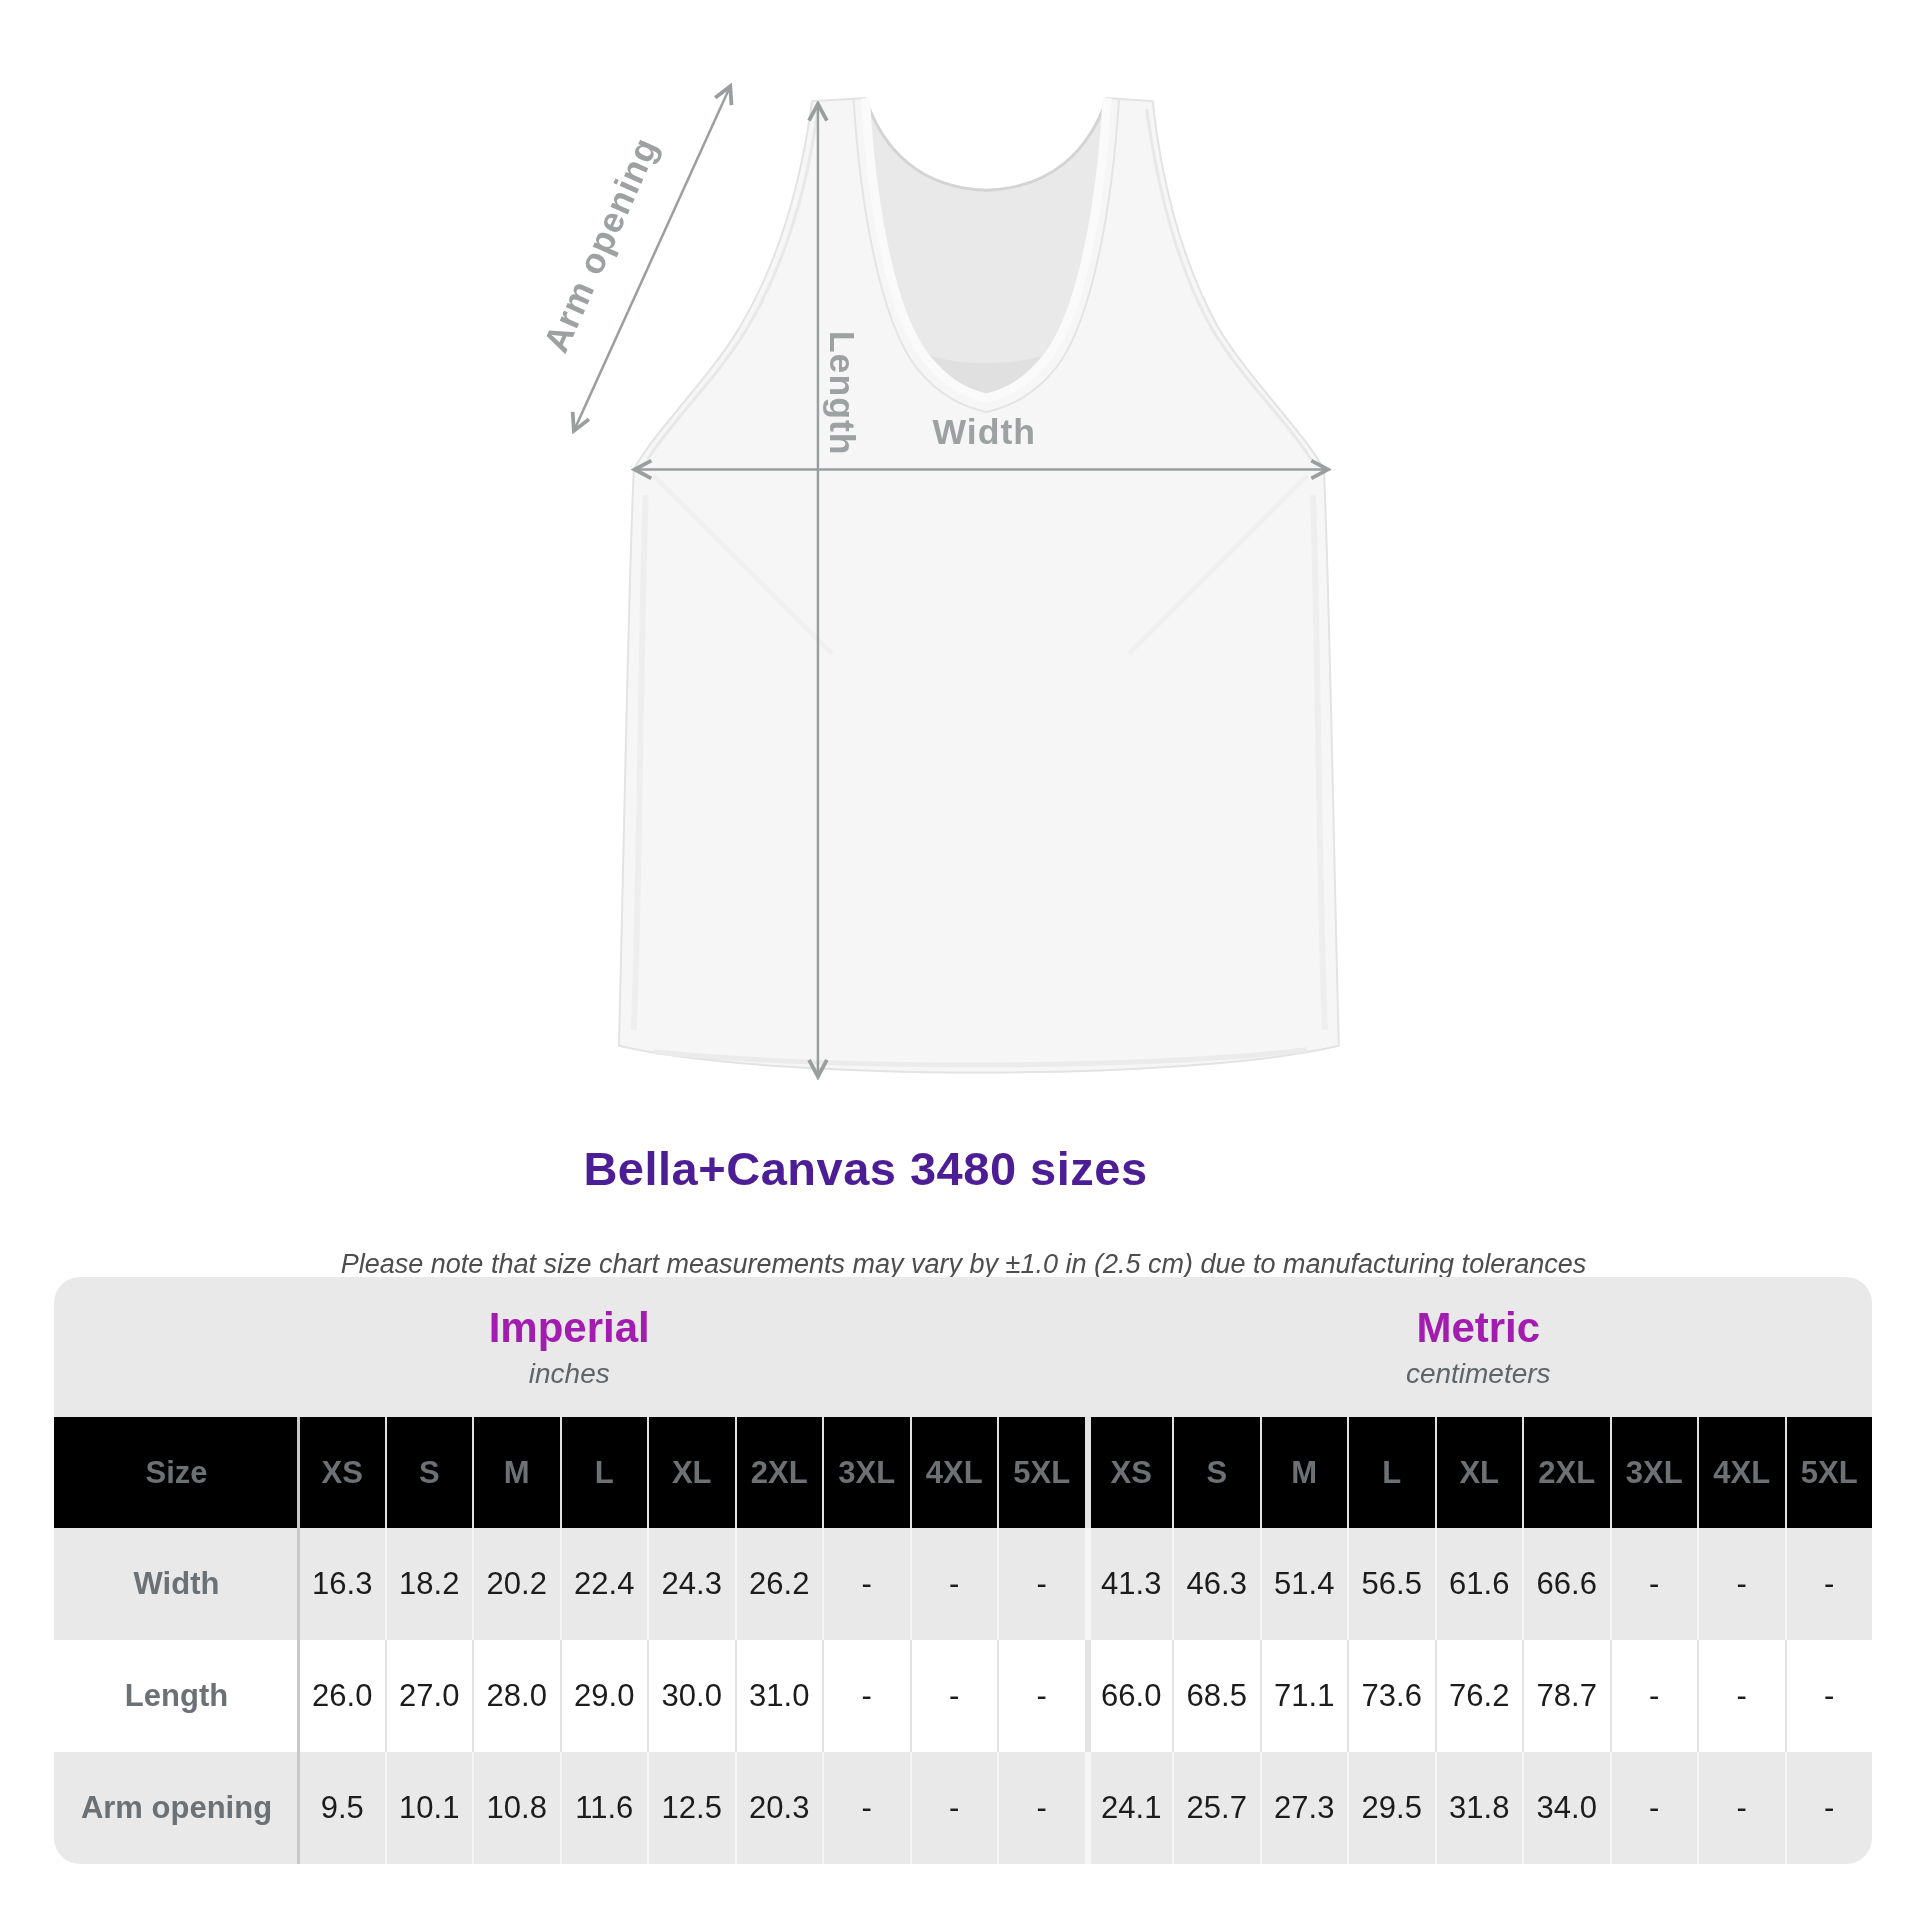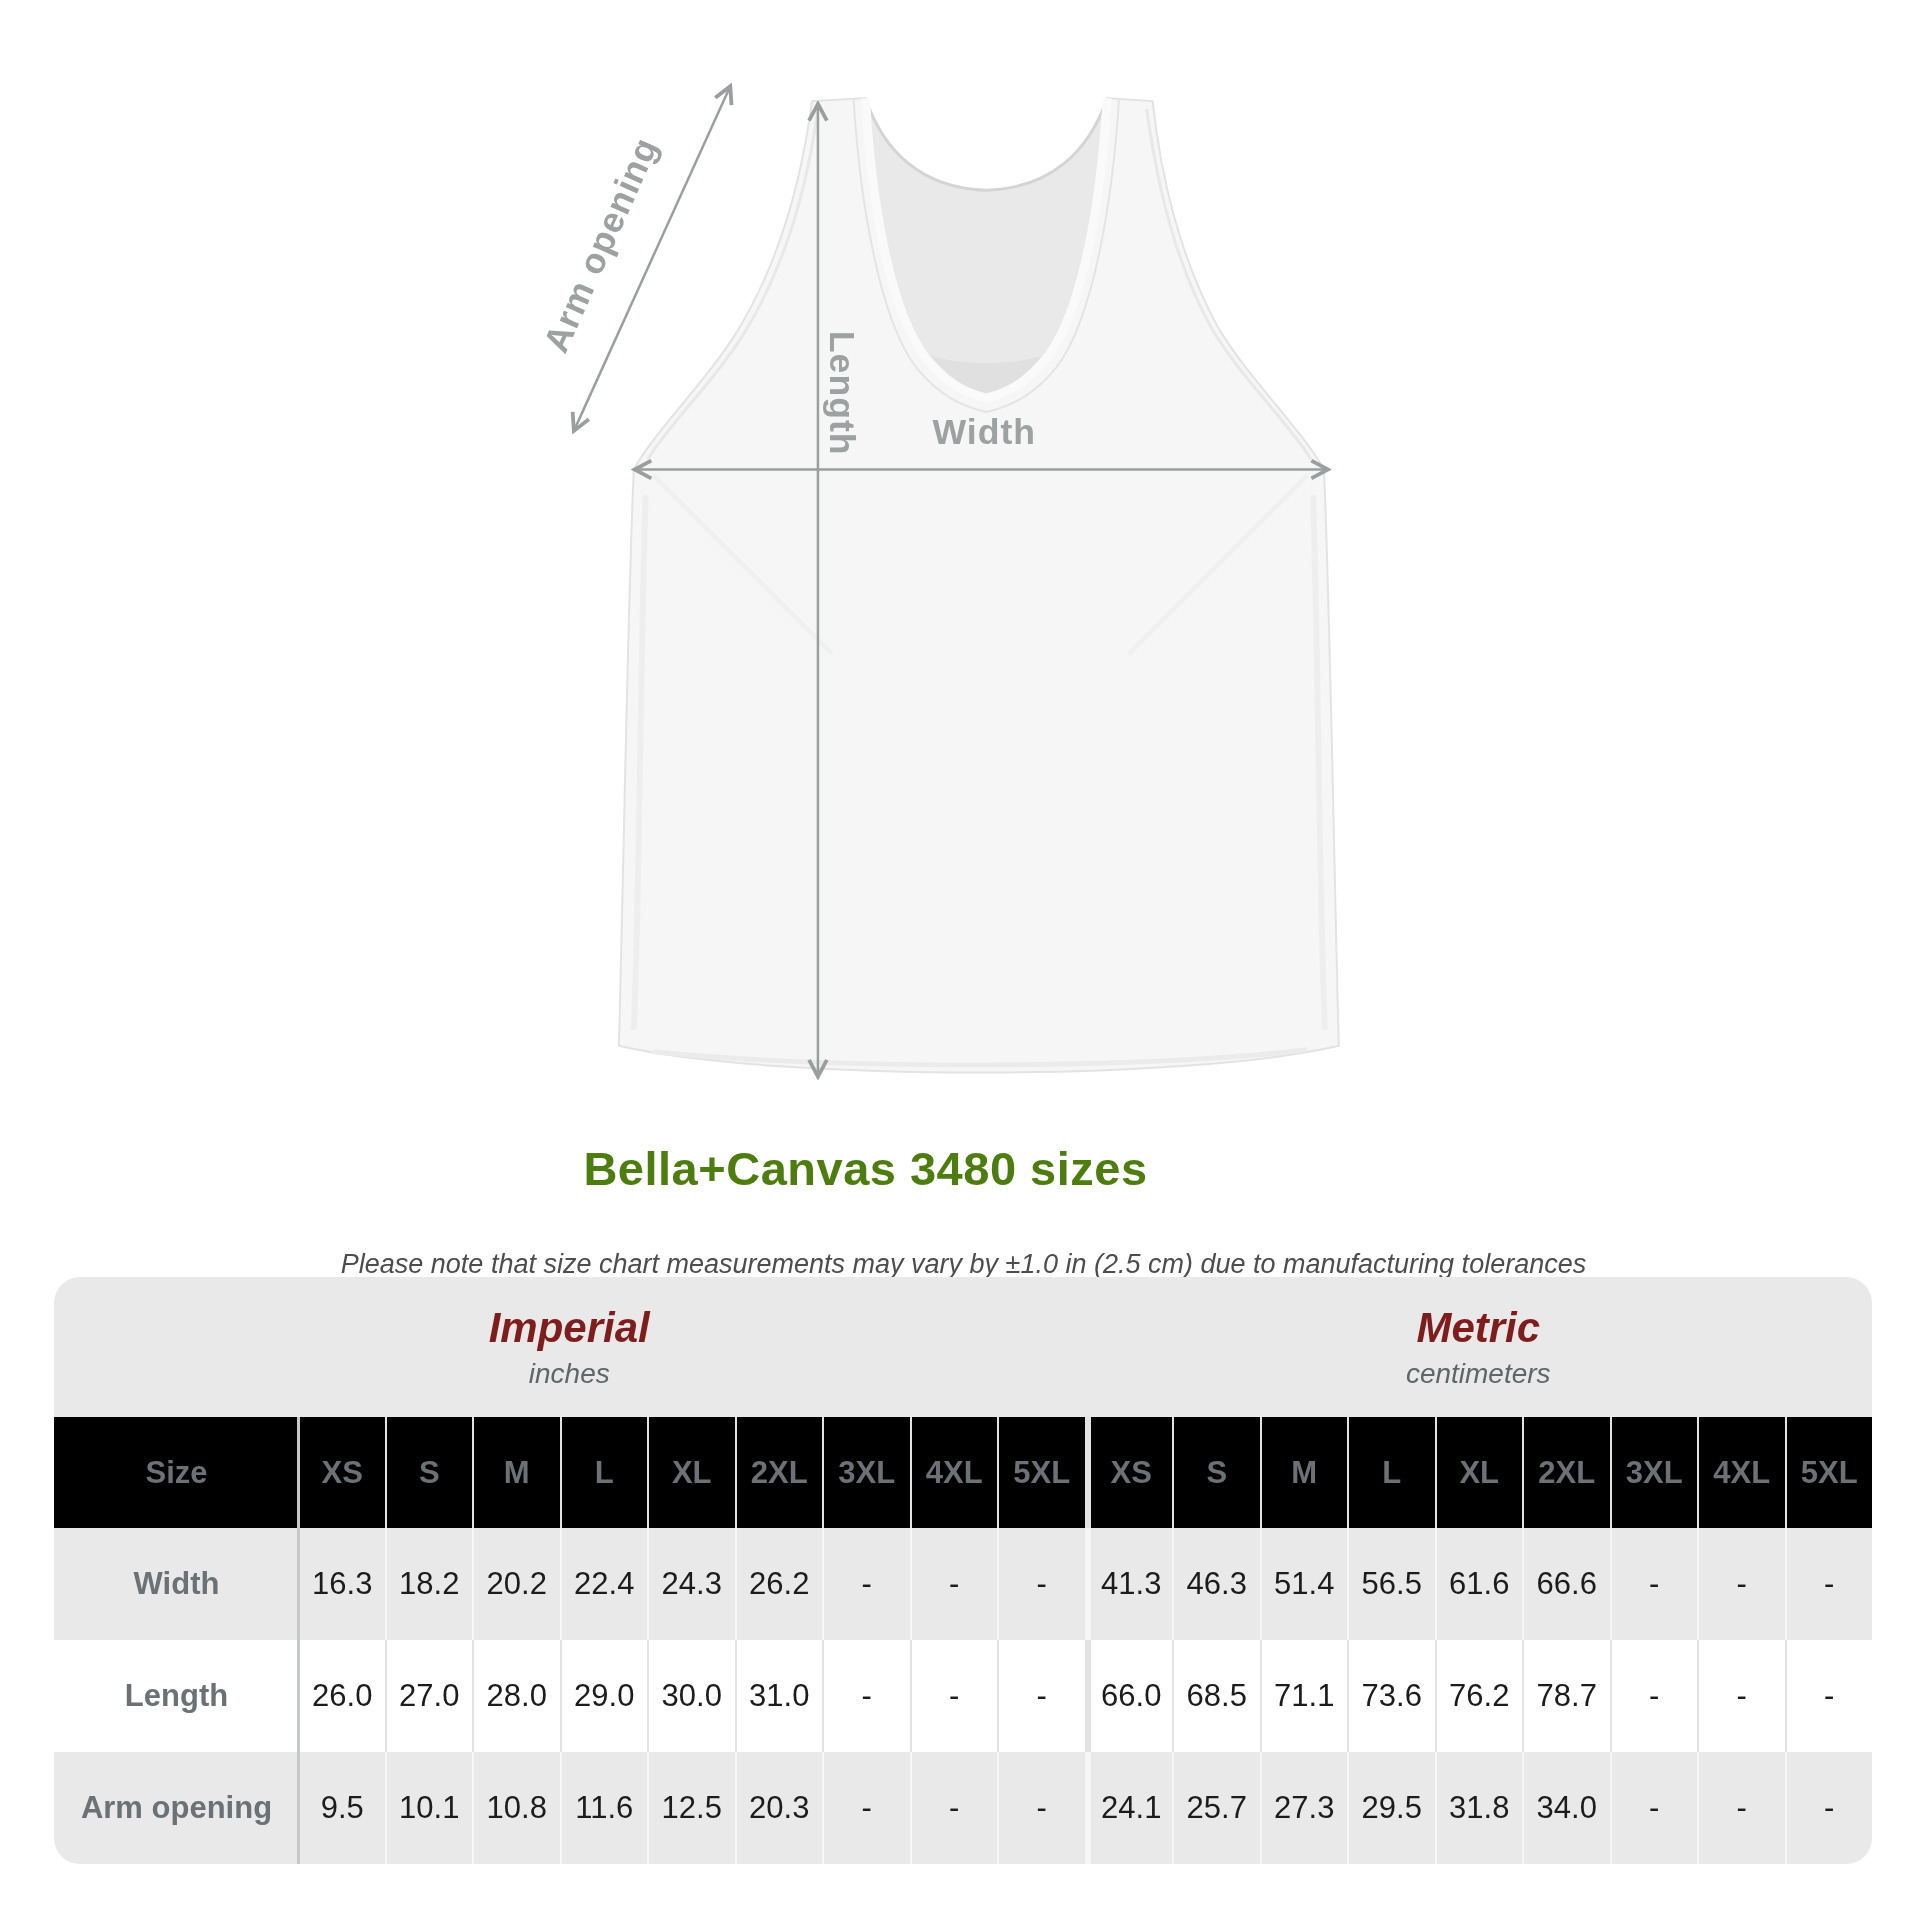--- a/index.html
+++ b/index.html
@@ -7,37 +7,37 @@
     width:1927px;height:1927px;position:relative;overflow:hidden;
     font-family:"Liberation Sans","DejaVu Sans",sans-serif;
   }
   
   .diagram{position:absolute;left:0;top:0;width:1927px;height:1139px;}
   .diagram svg{display:block;width:100%;height:100%;}
   .arrow-label{font-weight:bold;font-size:36px;fill:#9da1a1;letter-spacing:1px;}
   
   .title{
     position:absolute;left:0;top:1141px;width:1731px;text-align:center;
-    font-size:47px;font-weight:bold;color:#4d7c0f;letter-spacing:0.5px;
+    font-size:47px;font-weight:bold;color:#4c1d95;letter-spacing:0.5px;
   }
   .subtitle{
     position:absolute;left:0;top:1220px;width:1927px;text-align:center;
     font-size:27px;font-style:italic;color:#4d4d4d;margin-top:29px;
   }
   
   .size-table{
     position:absolute;left:54px;top:1277px;width:1818px;
     border-radius:26px;overflow:hidden;background:#ffffff;
   }
   .srow{display:grid;grid-template-columns:243px repeat(18,1fr);}
   .band{background:#e9e9e9;height:140px;}
   .band-cell{display:flex;flex-direction:column;align-items:center;justify-content:center;gap:6px;}
   .band-cell.imp{grid-column:1 / span 10;}
   .band-cell.met{grid-column:11 / span 9;}
-  .band-label{font-size:42px;font-weight:bold;font-style:italic;color:#7f1d1d;}
+  .band-label{font-size:42px;font-weight:bold;color:#a21caf;}
   .band-sub{font-size:28px;font-style:italic;color:#5f6669;}
   .row-header{height:111px;background:#000000;}
   .row-data{height:112px;}
   .row-gray{background:#e9e9e9;}
   .row-white{background:#ffffff;}
   .scell{
     display:flex;align-items:center;justify-content:center;
     font-size:31px;color:#1c1c1c;border-left:2px solid transparent;
   }
   .row-white .scell:not(:first-child),

